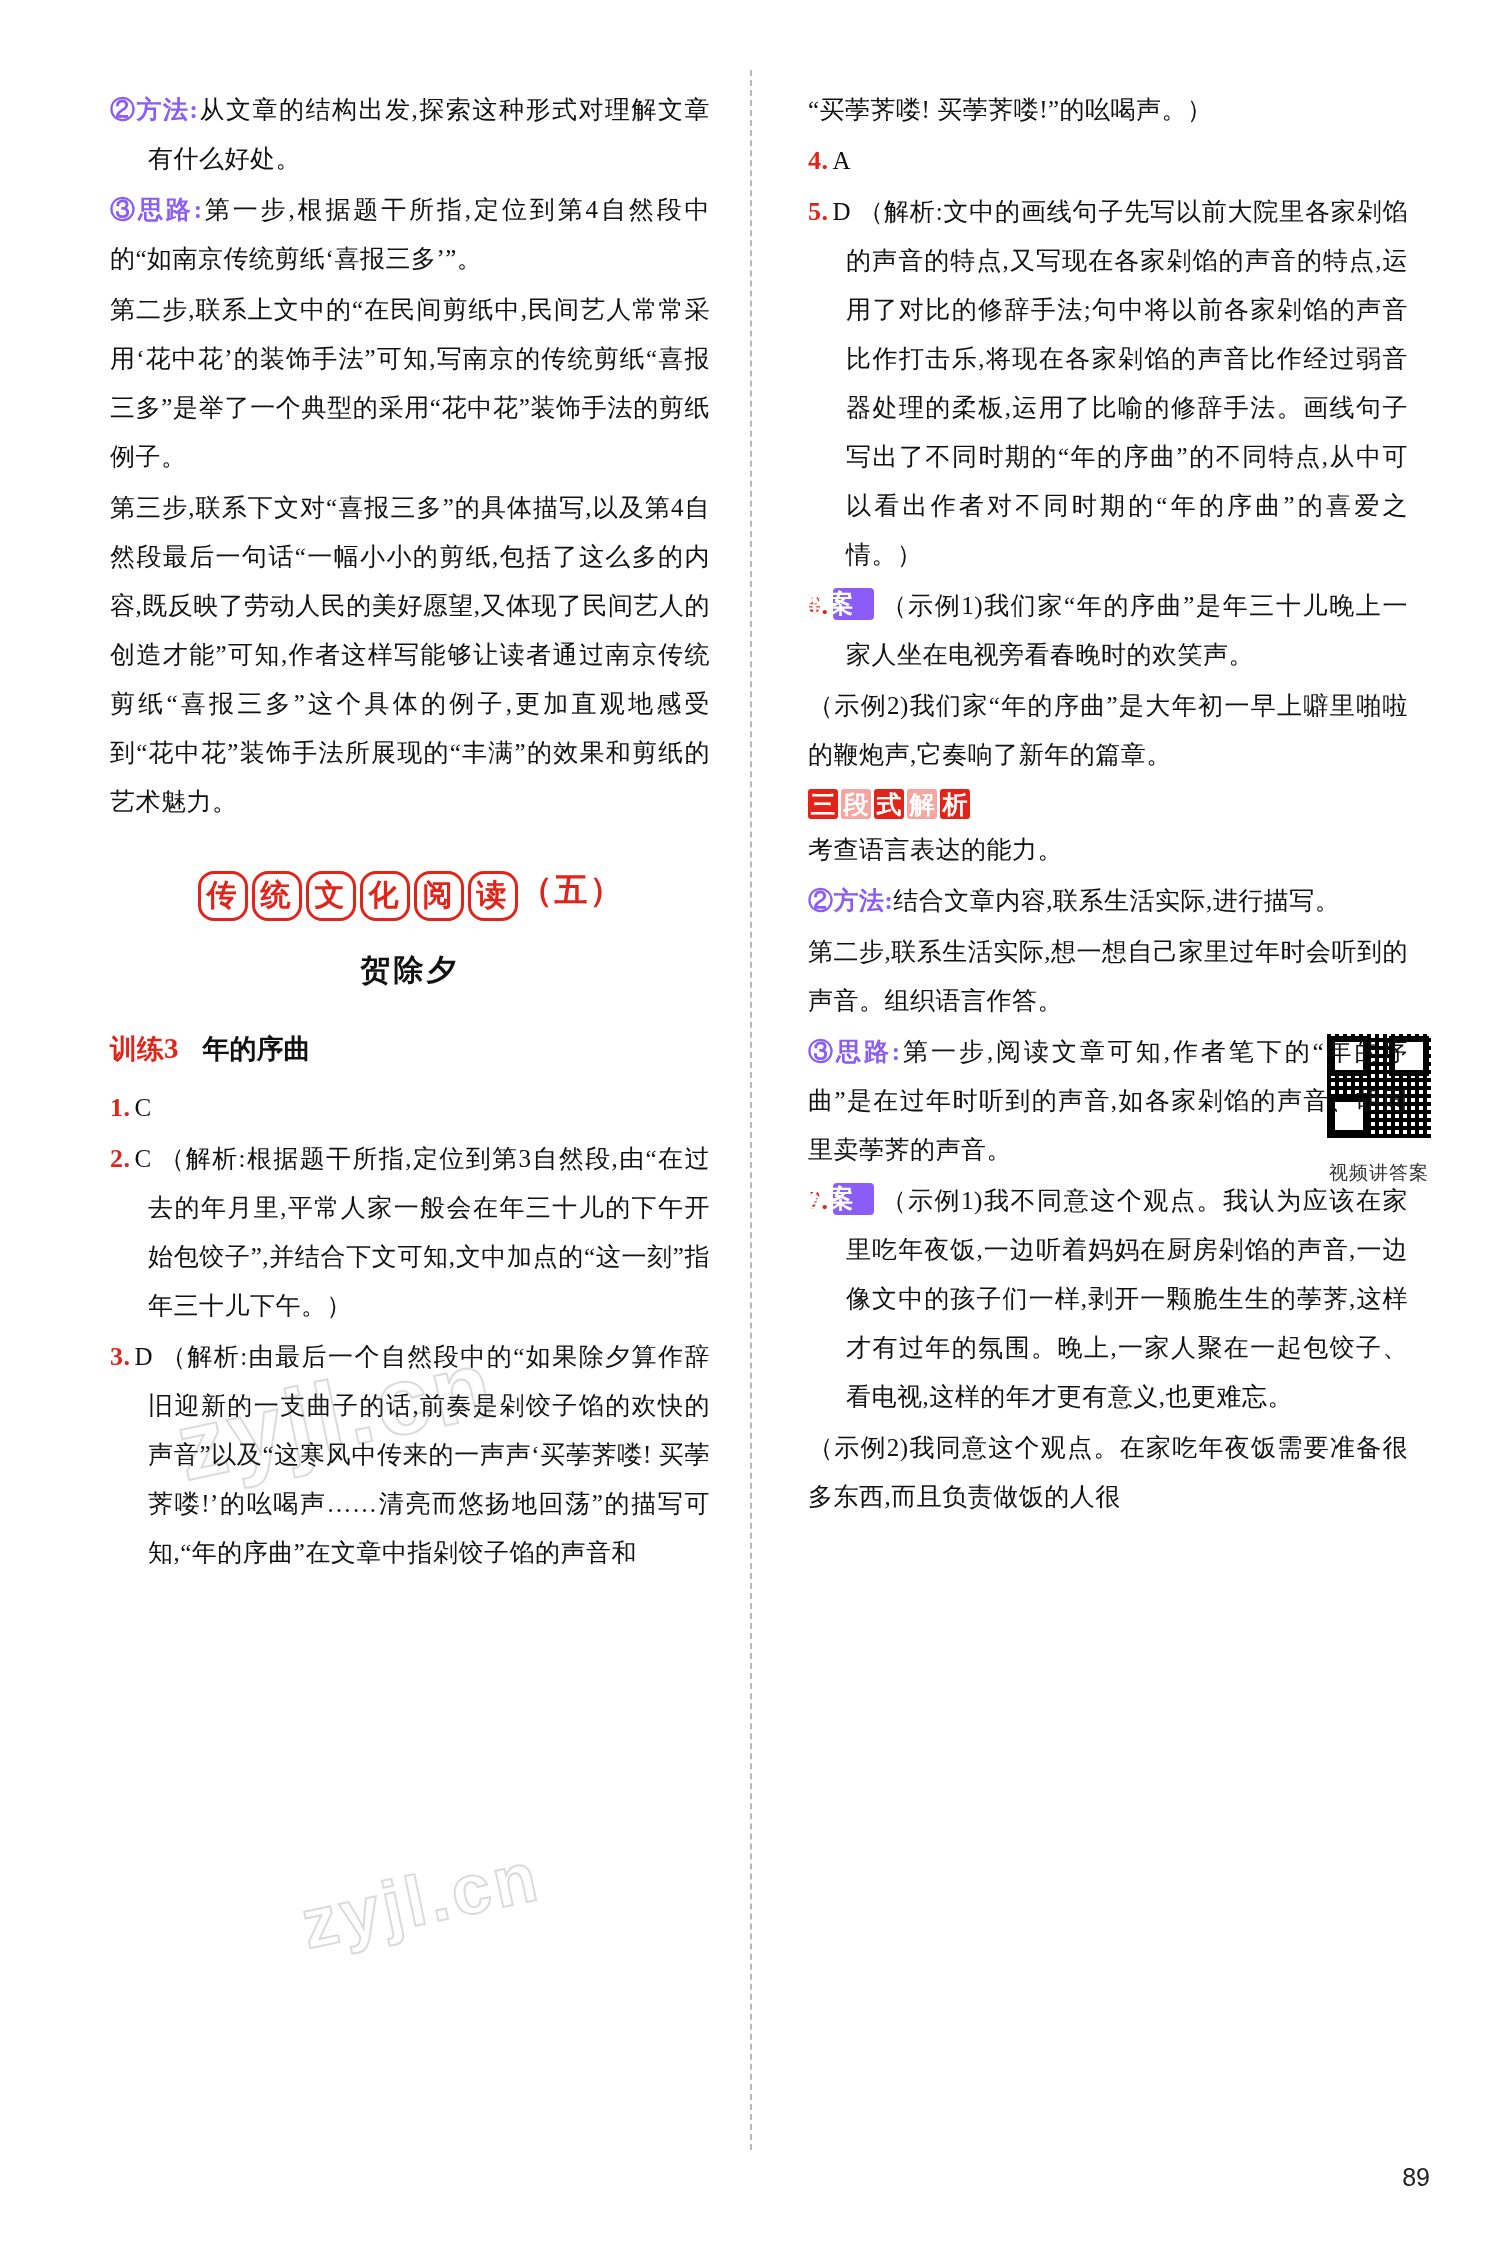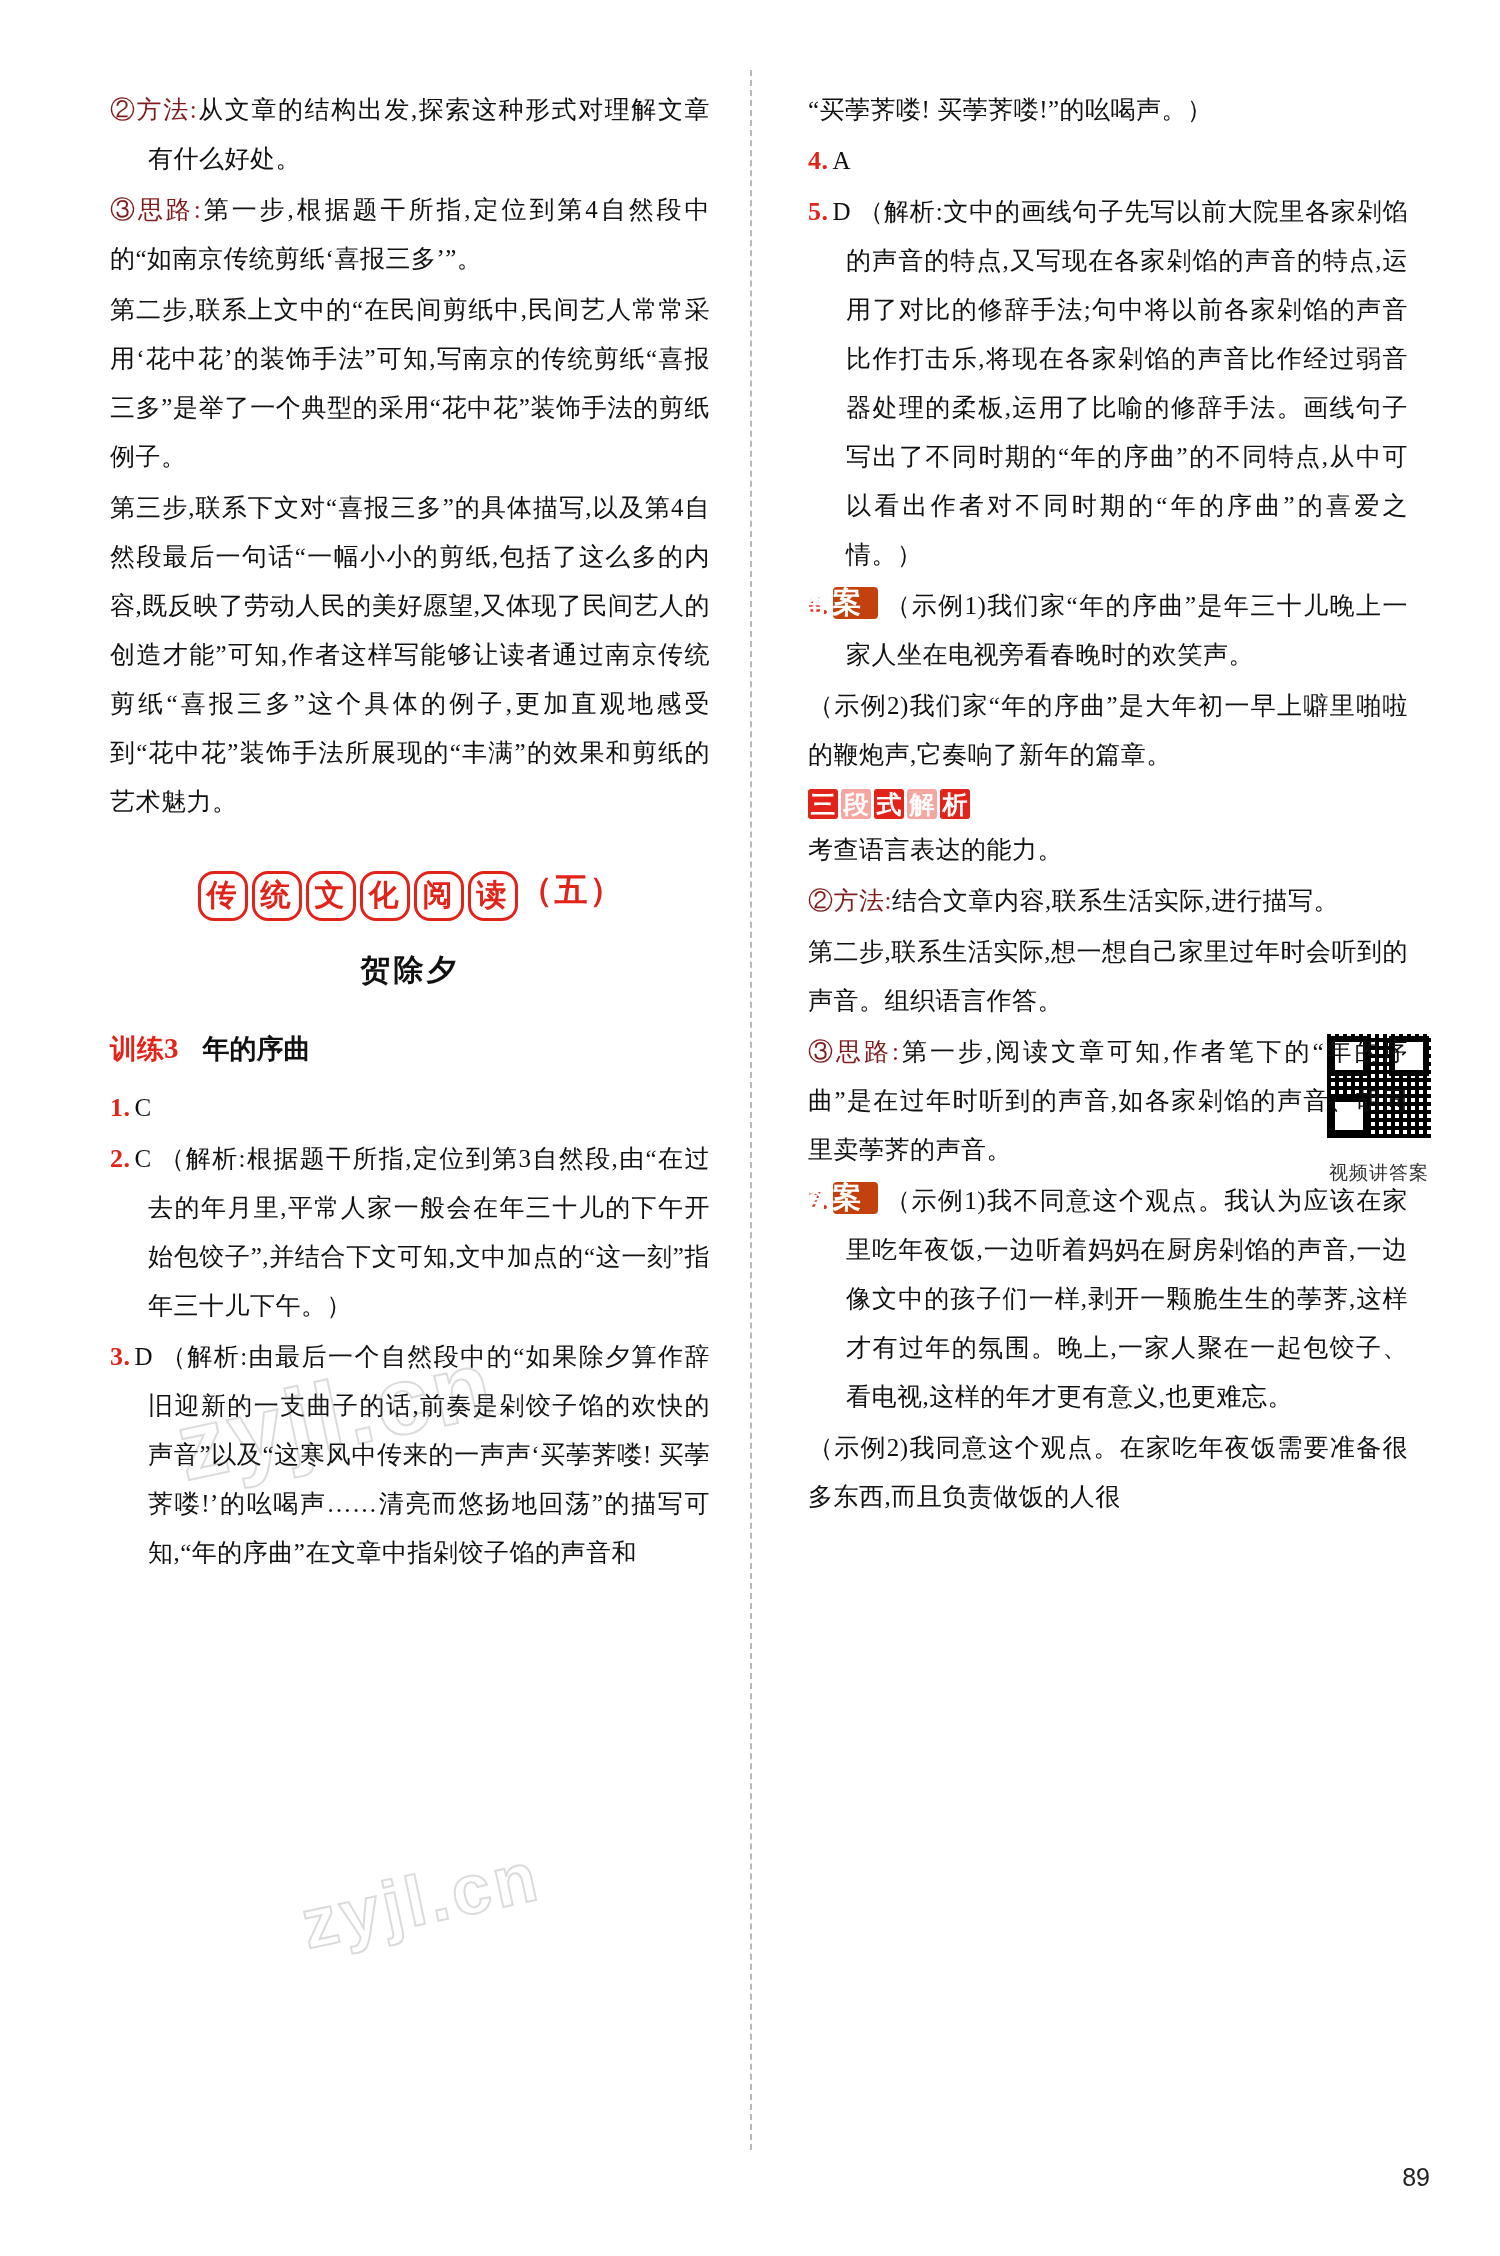--- a/index.html
+++ b/index.html
@@ -44,40 +44,40 @@
     font-size: 25px;
     line-height: 49px;
     letter-spacing: 0.5px;
     text-align: justify;
     margin-bottom: 2px;
   }
   .bold {
     font-weight: normal;
   }
   .red {
-    color: #7f1d1d;
-    font-weight: normal;
+    color: #8b5cf6;
+    font-weight: bold;
   }
   .indent-hang {
     padding-left: 38px;
     text-indent: -38px;
   }
   .ansnum {
     color: #e2231a;
     font-weight: bold;
     font-size: 26px;
     margin-right: 4px;
   }
   
   .badge {
     display: inline-block;
-    background: #c2410c;
+    background: #8b5cf6;
     color: #fff;
     font-weight: bold;
-    font-size: 29px;
+    font-size: 25px;
     padding: 1px 7px 3px 7px;
     border-radius: 4px;
     line-height: 28px;
     vertical-align: 2px;
     letter-spacing: 2px;
     font-family: "Liberation Sans", sans-serif;
   }
   
   .sanduan {
     margin: 10px 0 6px 0;

